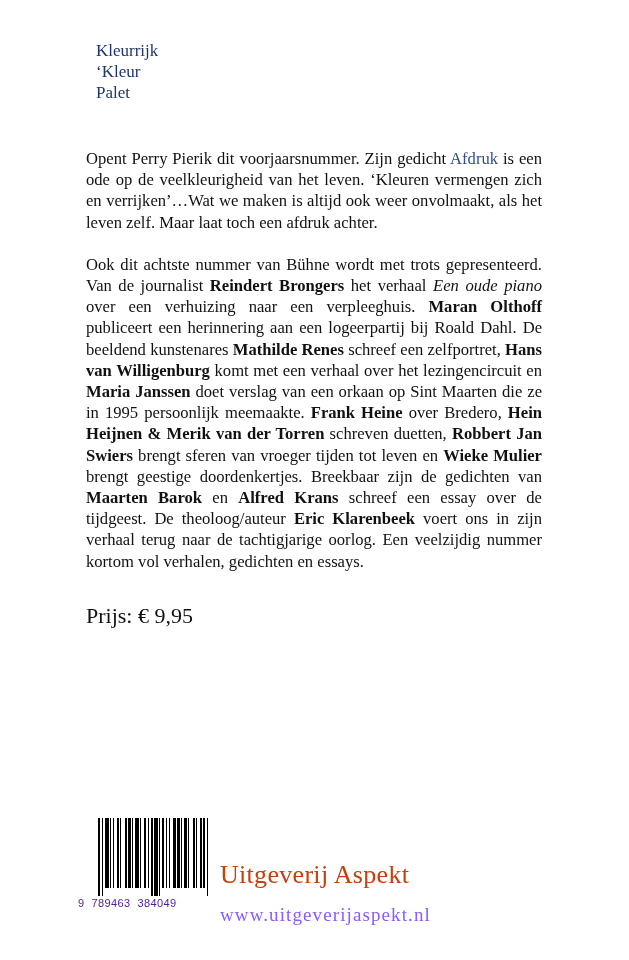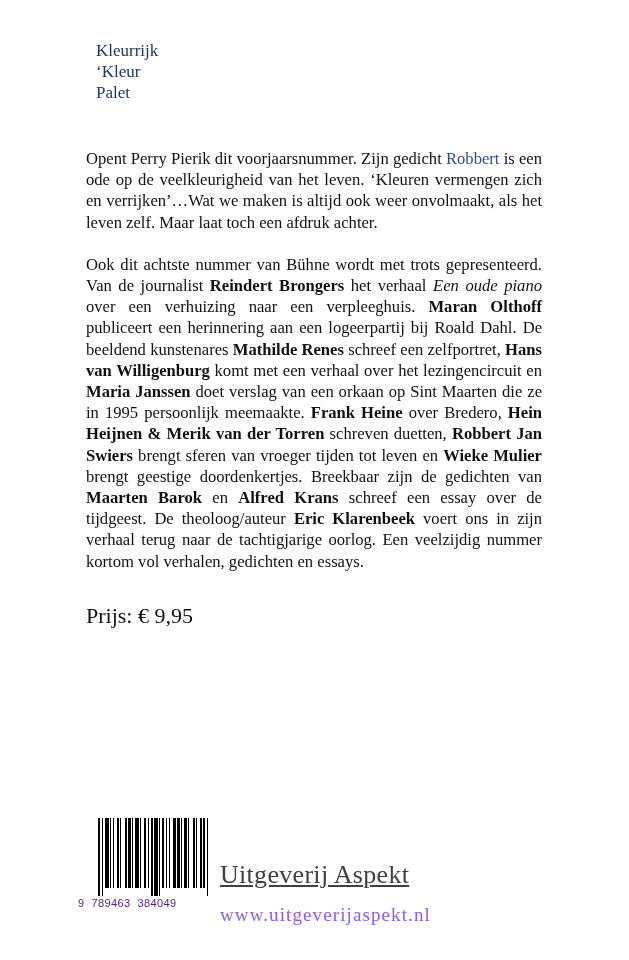--- a/index.html
+++ b/index.html
@@ -96,26 +96,25 @@
     white-space: pre;
   }
 
   
   .publisher {
     position: absolute;
     left: 220px;
     top: 860px;
   }
   .publisher-name {
-    color: #404040;
+    color: #c2410c;
     font-size: 26px;
     line-height: 30px;
     letter-spacing: 0.3px;
     white-space: pre;
-    text-decoration: underline;
   }
   .publisher-url {
     color: #8b5cf6;
     font-size: 19px;
     line-height: 26px;
     letter-spacing: 1.1px;
     white-space: pre;
     margin-top: 12px;
   }
 </style>
@@ -124,21 +123,21 @@
 
 <div class="page">
 
   <div class="poem">
     <div class="poem-line">Kleurrijk</div>
     <div class="poem-line">‘Kleur</div>
     <div class="poem-line">Palet</div>
   </div>
 
   <div class="copy">
-    <p class="para"><span>Opent Perry Pierik dit voorjaarsnummer. Zijn gedicht </span><span class="accent">Robbert</span><span> is een ode op de veelkleurigheid van het leven. ‘Kleuren vermengen zich en verrijken’…Wat we maken is altijd ook weer onvolmaakt, als het leven zelf. Maar laat toch een afdruk achter.</span></p>
+    <p class="para"><span>Opent Perry Pierik dit voorjaarsnummer. Zijn gedicht </span><span class="accent">Afdruk</span><span> is een ode op de veelkleurigheid van het leven. ‘Kleuren vermengen zich en verrijken’…Wat we maken is altijd ook weer onvolmaakt, als het leven zelf. Maar laat toch een afdruk achter.</span></p>
     <p class="para" id="main-paragraph"><span>Ook dit achtste nummer van Bühne wordt met trots gepresenteerd. Van de journalist </span><b>Reindert Brongers</b><span> het verhaal </span><i>Een oude piano</i><span> over een verhuizing naar een verpleeghuis. </span><b>Maran Olthoff</b><span> publiceert een herinnering aan een  logeerpartij bij Roald Dahl. De beeldend kunstenares </span><b>Mathilde Renes</b><span> schreef een zelfportret, </span><b>Hans van Willigenburg</b><span> komt met een verhaal over het lezingencircuit en </span><b>Maria Janssen</b><span> doet verslag van een orkaan op Sint Maarten die ze in 1995 persoonlijk meemaakte. </span><b>Frank Heine</b><span> over Bredero, </span><b>Hein Heijnen &amp; Merik van der Torren</b><span> schreven duetten, </span><b>Robbert Jan Swiers</b><span> brengt sferen van vroeger tijden tot leven en </span><b>Wieke Mulier</b><span> brengt geestige doordenkertjes. Breekbaar zijn de gedichten van </span><b>Maarten Barok</b><span> en </span><b>Alfred Krans</b><span> schreef een essay over de tijdgeest. De theoloog/auteur </span><b>Eric Klarenbeek</b><span> voert ons in zijn verhaal terug naar de tachtigjarige oorlog. Een veelzijdig nummer kortom vol verhalen, gedichten en essays.</span></p>
   </div>
 
   <div class="price">Prijs: € 9,95</div>
 
   <div class="barcode-block">
     <div class="barcode-bars" id="barcode-bars">
         <i class="tall" style="left: 0px; width: 2.33333px;"></i>
         <i class="tall" style="left: 3.5px; width: 1.16667px;"></i>
         <i class="short" style="left: 7px; width: 3.5px;"></i>

